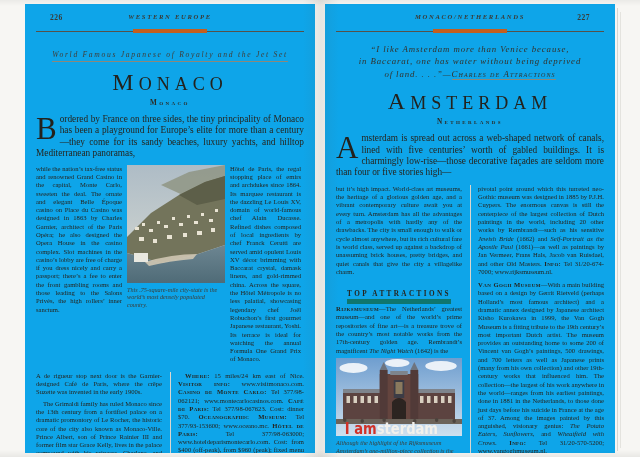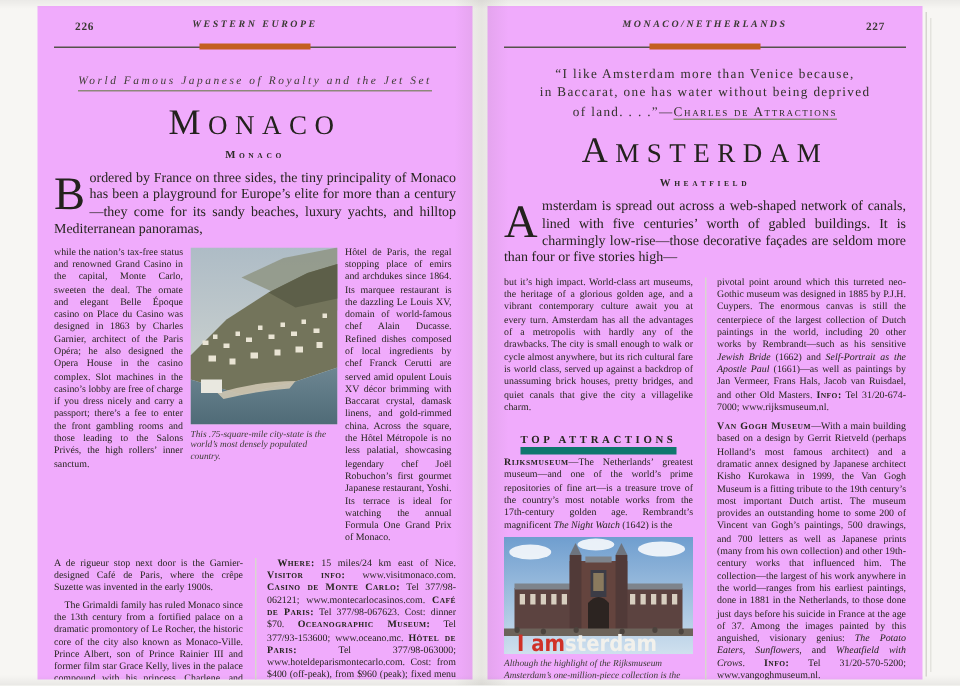--- a/index.html
+++ b/index.html
@@ -1,20 +1,20 @@
 <!DOCTYPE html>
 <html><head>
 <meta charset="utf-8">
 <style>
   * { margin:0; padding:0; box-sizing:border-box; }
   html,body { width:640px; height:457px; }
   body { font-family:"Liberation Serif","DejaVu Serif",serif; background:#f4f3f0; position:relative; overflow:hidden; color:#26251f; }
 
   .canvas { position:absolute; inset:0; background:#f7f6f3; }
-  .page { position:absolute; top:4px; height:449px; width:290px; background:#f0abfc; padding:9px 11px; overflow:hidden; }
+  .page { position:absolute; top:4px; height:449px; width:290px; background:#0ea5e9; padding:9px 11px; overflow:hidden; }
   .page-left  { left:25px; }
   .page-right { left:325px; }
   .spine { position:absolute; left:303px; top:0; width:36px; height:457px;
            background:linear-gradient(90deg, rgba(0,0,0,0) 0%, rgba(90,85,70,0.10) 50%, rgba(0,0,0,0) 100%); pointer-events:none; }
   .edge-line-1 { position:absolute; left:617px; top:8px; bottom:6px; width:1px; background:#d6d5d0; }
   .edge-line-2 { position:absolute; left:620px; top:12px; bottom:9px; width:1px; background:#e4e3de; }
   .top-vignette { position:absolute; left:0; top:0; right:0; height:6px; background:linear-gradient(180deg, rgba(0,0,0,0.05), rgba(0,0,0,0)); }
   .bottom-vignette { position:absolute; left:0; bottom:0; right:0; height:7px; background:linear-gradient(0deg, rgba(0,0,0,0.06), rgba(0,0,0,0)); }
 
   .running-header { position:relative; height:10px; text-align:center;
@@ -25,21 +25,21 @@
   .pagenum.pn-right { right:14px; }
 
   .rule { position:relative; margin-top:6px; height:5px; }
   .rule .hairline { position:absolute; left:0; right:0; top:2px; height:1px; background:#55524a; }
   .rule .accent-bar { position:absolute; left:50%; transform:translateX(-50%); top:0; width:74px; height:4px; background:#c35f1f; }
 
   .banner { text-align:center; margin-top:9px; }
   .banner span { font-style:italic; font-size:7.6px; letter-spacing:1.7px; color:#403d37;
                  border-bottom:1px solid #8d887a; padding-bottom:2px; }
 
-  .quote { text-align:center; margin-top:9px; font-size:8.8px;
+  .quote { text-align:center; margin-top:9px; font-style:italic; font-size:8.8px;
            letter-spacing:0.9px; line-height:12.4px; color:#33322c; }
   .quote-attr { font-variant:small-caps; letter-spacing:1.1px; border-bottom:1px solid #8d887a; }
 
   .title { text-align:center; font-weight:normal; text-transform:uppercase; font-size:18px;
            letter-spacing:5px; color:#23221d; margin-top:8px; }
   .title::first-letter { font-size:24px; }
   .subtitle { text-align:center; font-size:7.2px; font-weight:bold; font-variant:small-caps;
               letter-spacing:2.4px; margin-top:3px; color:#2c2b26; }
 
   .intro { margin-top:7px; font-size:9.3px; line-height:11.4px; text-align:justify; }
@@ -175,21 +175,21 @@
       <span class="accent-bar"></span>
     </div>
 
     <div class="quote">
       <div>“I like Amsterdam more than Venice because,</div>
       <div>in Baccarat, one has water without being deprived</div>
       <div><span>of land. . . .”—</span><span class="quote-attr">Charles de Attractions</span></div>
     </div>
 
     <h1 class="title">Amsterdam</h1>
-    <div class="subtitle">Wheatfield</div>
+    <div class="subtitle">Netherlands</div>
 
     <p class="intro"><span class="drop-cap">A</span><span>msterdam is spread out across a web-shaped network of canals, lined with five centuries’ worth of gabled buildings. It is charmingly low-rise—those decorative façades are seldom more than four or five stories high—</span></p>
 
     <div class="two-col">
       <div class="tc-col">
         <p class="body-p">but it’s high impact. World-class art museums, the heritage of a glorious golden age, and a vibrant contemporary culture await you at every turn. Amsterdam has all the advantages of a metropolis with hardly any of the drawbacks. The city is small enough to walk or cycle almost anywhere, but its rich cultural fare is world class, served up against a backdrop of unassuming brick houses, pretty bridges, and quiet canals that give the city a villagelike charm.</p>
 
         <div class="attractions-heading">
           <span>Top Attractions</span>
         </div>

